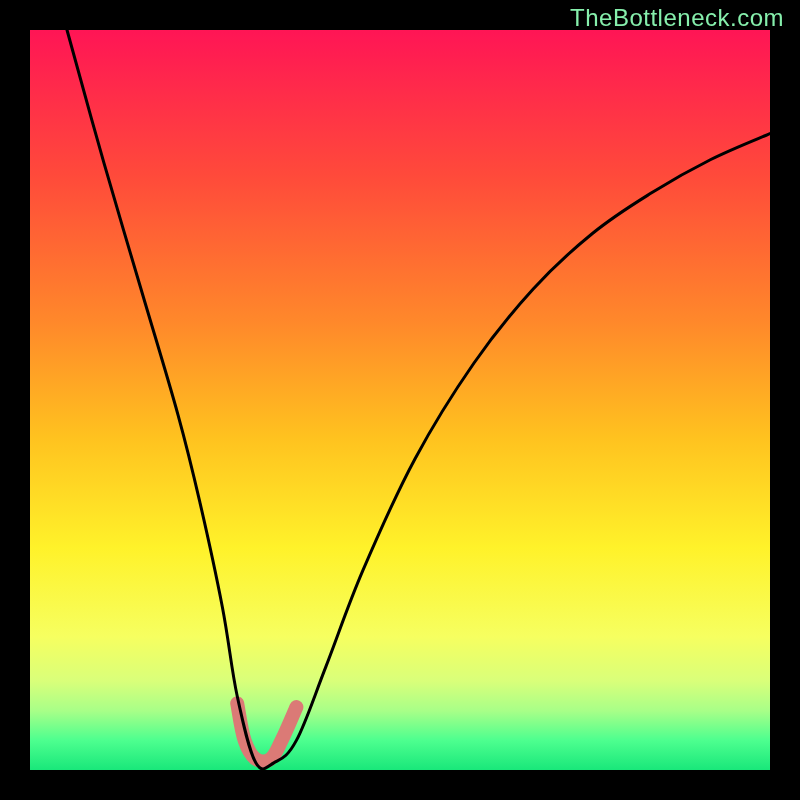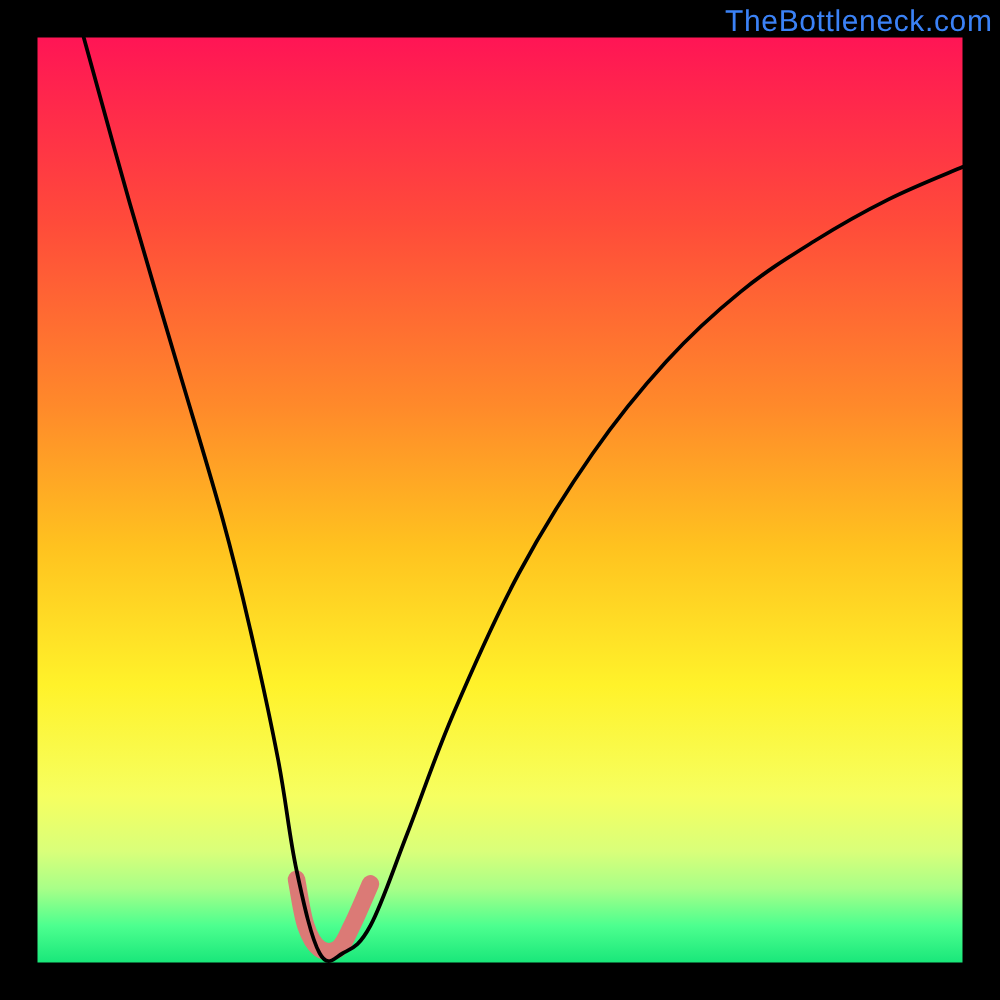--- a/index.html
+++ b/index.html
@@ -14,22 +14,22 @@
     position: absolute;
     top: 0;
     left: 0;
     width: 800px;
     height: 800px;
     background: #000;
   }
   .watermark {
     position: absolute;
     top: 4px;
-    right: 6px;
-    color: #3b82f6;
+    right: 16px;
+    color: #86efac;
     font-family: Arial, Helvetica, sans-serif;
     font-size: 24px;
     font-weight: 500;
     letter-spacing: 0.5px;
     z-index: 50;
   }
   svg.plot {
     position: absolute;
     top: 0;
     left: 0;

